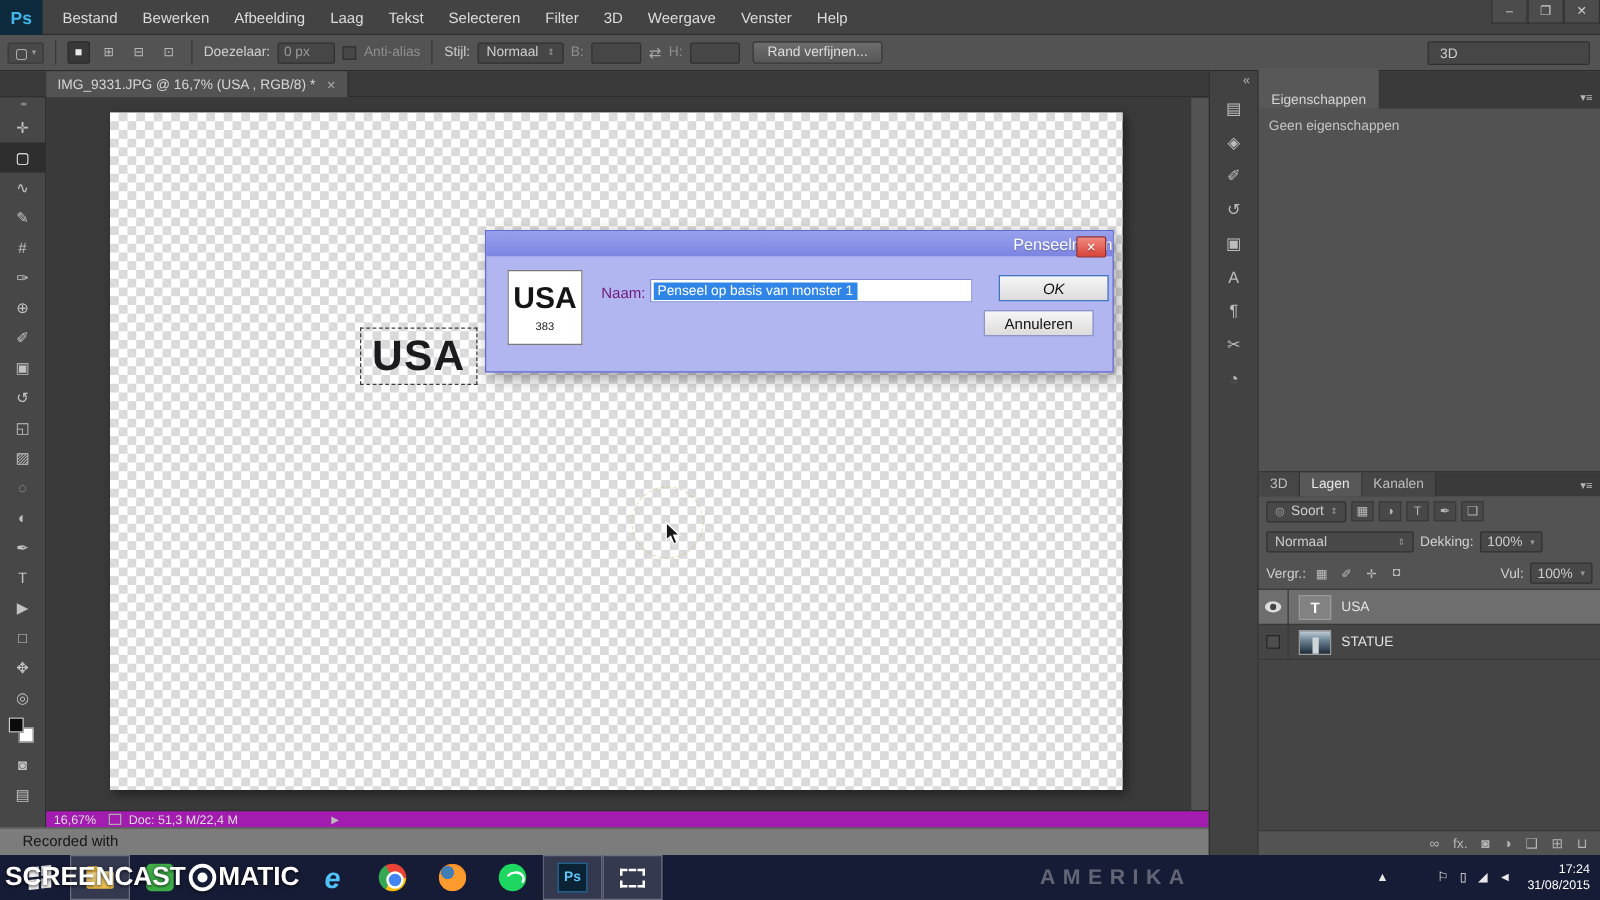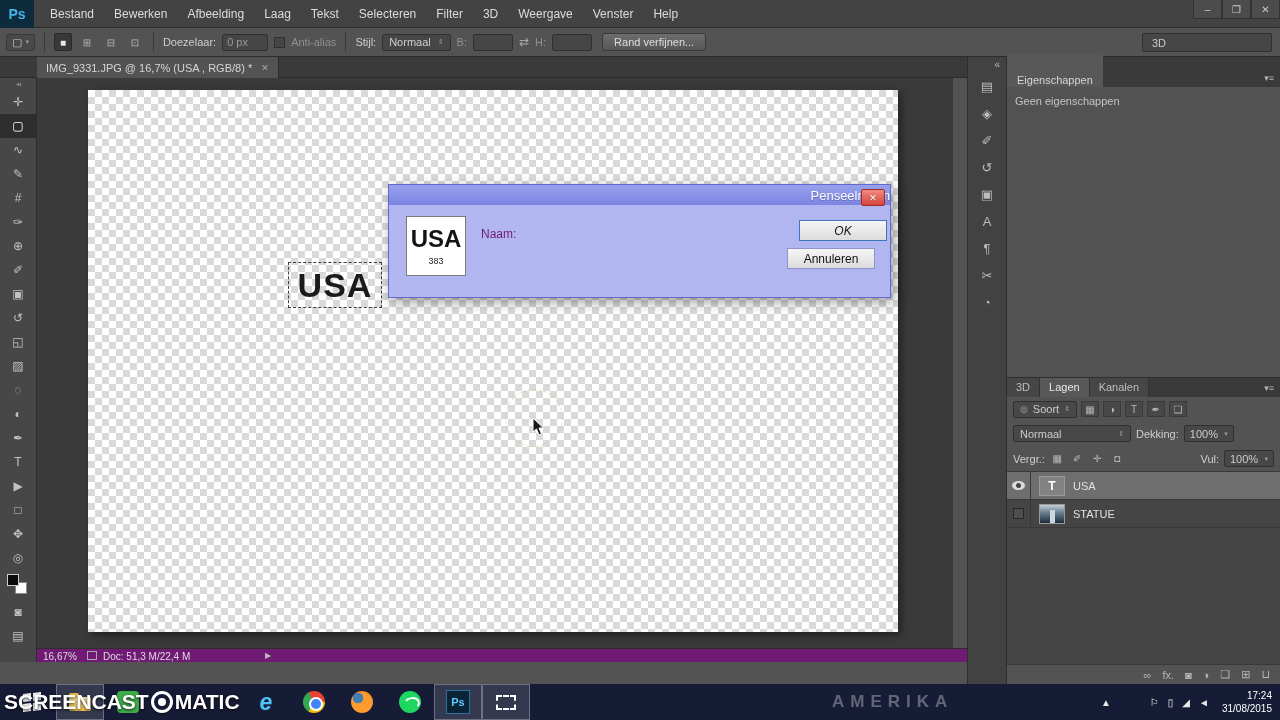--- a/index.html
+++ b/index.html
@@ -53,21 +53,21 @@
       linear-gradient(45deg,#d9d9d9 25%,transparent 25%,transparent 75%,#d9d9d9 75%),
       linear-gradient(45deg,#d9d9d9 25%,transparent 25%,transparent 75%,#d9d9d9 75%);
       background-size:14px 14px; background-position:0 0,7px 7px; }
   .document { position:absolute; left:51px; top:12px; width:810px; height:542px; box-shadow:3px 3px 8px rgba(0,0,0,.45); }
   .selection { position:absolute; left:200px; top:172px; width:94px; height:46px; border:1px dashed #3c3c3c; display:flex; align-items:center; justify-content:center; }
   .sel-label { font-size:34px; font-weight:bold; color:#1b1b1d; letter-spacing:1px; }
   .brush-ring { position:absolute; left:468px; top:311px; width:58px; height:58px; border:1px dashed rgba(205,195,130,.55); border-radius:50%; }
   .cursor { position:absolute; left:495px; top:339px; }
 
   
-  .statusbar { position:absolute; left:37px; top:648px; width:930px; height:14px; background:#701a75; border-top:1px solid #2e2e2e; font-size:10px; color:#dddddd; }
+  .statusbar { position:absolute; left:37px; top:648px; width:930px; height:14px; background:#a21caf; border-top:1px solid #2e2e2e; font-size:10px; color:#dddddd; }
   .st-zoom { position:absolute; left:6px; top:2px; }
   .st-icon { position:absolute; left:50px; top:2px; width:10px; height:9px; border:1px solid #aaa; }
   .st-doc { position:absolute; left:66px; top:2px; }
   .st-arrow { position:absolute; left:228px; top:2px; font-size:8px; color:#bbbbbb; }
 
   
   .substrip { position:absolute; left:0; top:662px; width:1007px; height:22px; background:#7c7c7c; border-top:1px solid #5a5a5a; }
   .recorded { position:absolute; left:18px; top:3px; font-size:12px; color:#161616; }
 
   
@@ -265,20 +265,23 @@
 
   </div>
 
   <div class="statusbar">
     <span class="st-zoom">16,67%</span>
     <span class="st-icon"></span>
     <span class="st-doc">Doc: 51,3 M/22,4 M</span>
     <span class="st-arrow">▶</span>
   </div>
 
+  <div class="substrip">
+    <span class="recorded">Recorded with</span>
+  </div>
 
   <div class="dockstrip">
     <div class="dock-collapse">«</div>
     <div class="dock-ic">▤</div>
     <div class="dock-ic">◈</div>
     <div class="dock-ic">✐</div>
     <div class="dock-ic">↺</div>
     <div class="dock-ic">▣</div>
     <div class="dock-ic">A</div>
     <div class="dock-ic">¶</div>
@@ -374,20 +377,23 @@
     <div class="dlg-title">
       <span>Penseelnaam</span>
       <span class="dlg-close">✕</span>
     </div>
     <div class="dlg-body">
       <div class="dlg-preview">
         <span class="dp-usa">USA</span>
         <span class="dp-num">383</span>
       </div>
       <span class="dlg-label">Naam:</span>
+      <div class="dlg-input">
+        <span class="dlg-input-sel">Penseel op basis van monster 1</span>
+      </div>
       <div class="dlg-btn dlg-ok">OK</div>
       <div class="dlg-btn dlg-cancel">Annuleren</div>
     </div>
   </div>
 
   <div class="taskbar">
     <span class="wallpaper-text">AMERIKA</span>
     <div class="tb-row">
       <div class="tb-btn">
         <span class="winlogo">

